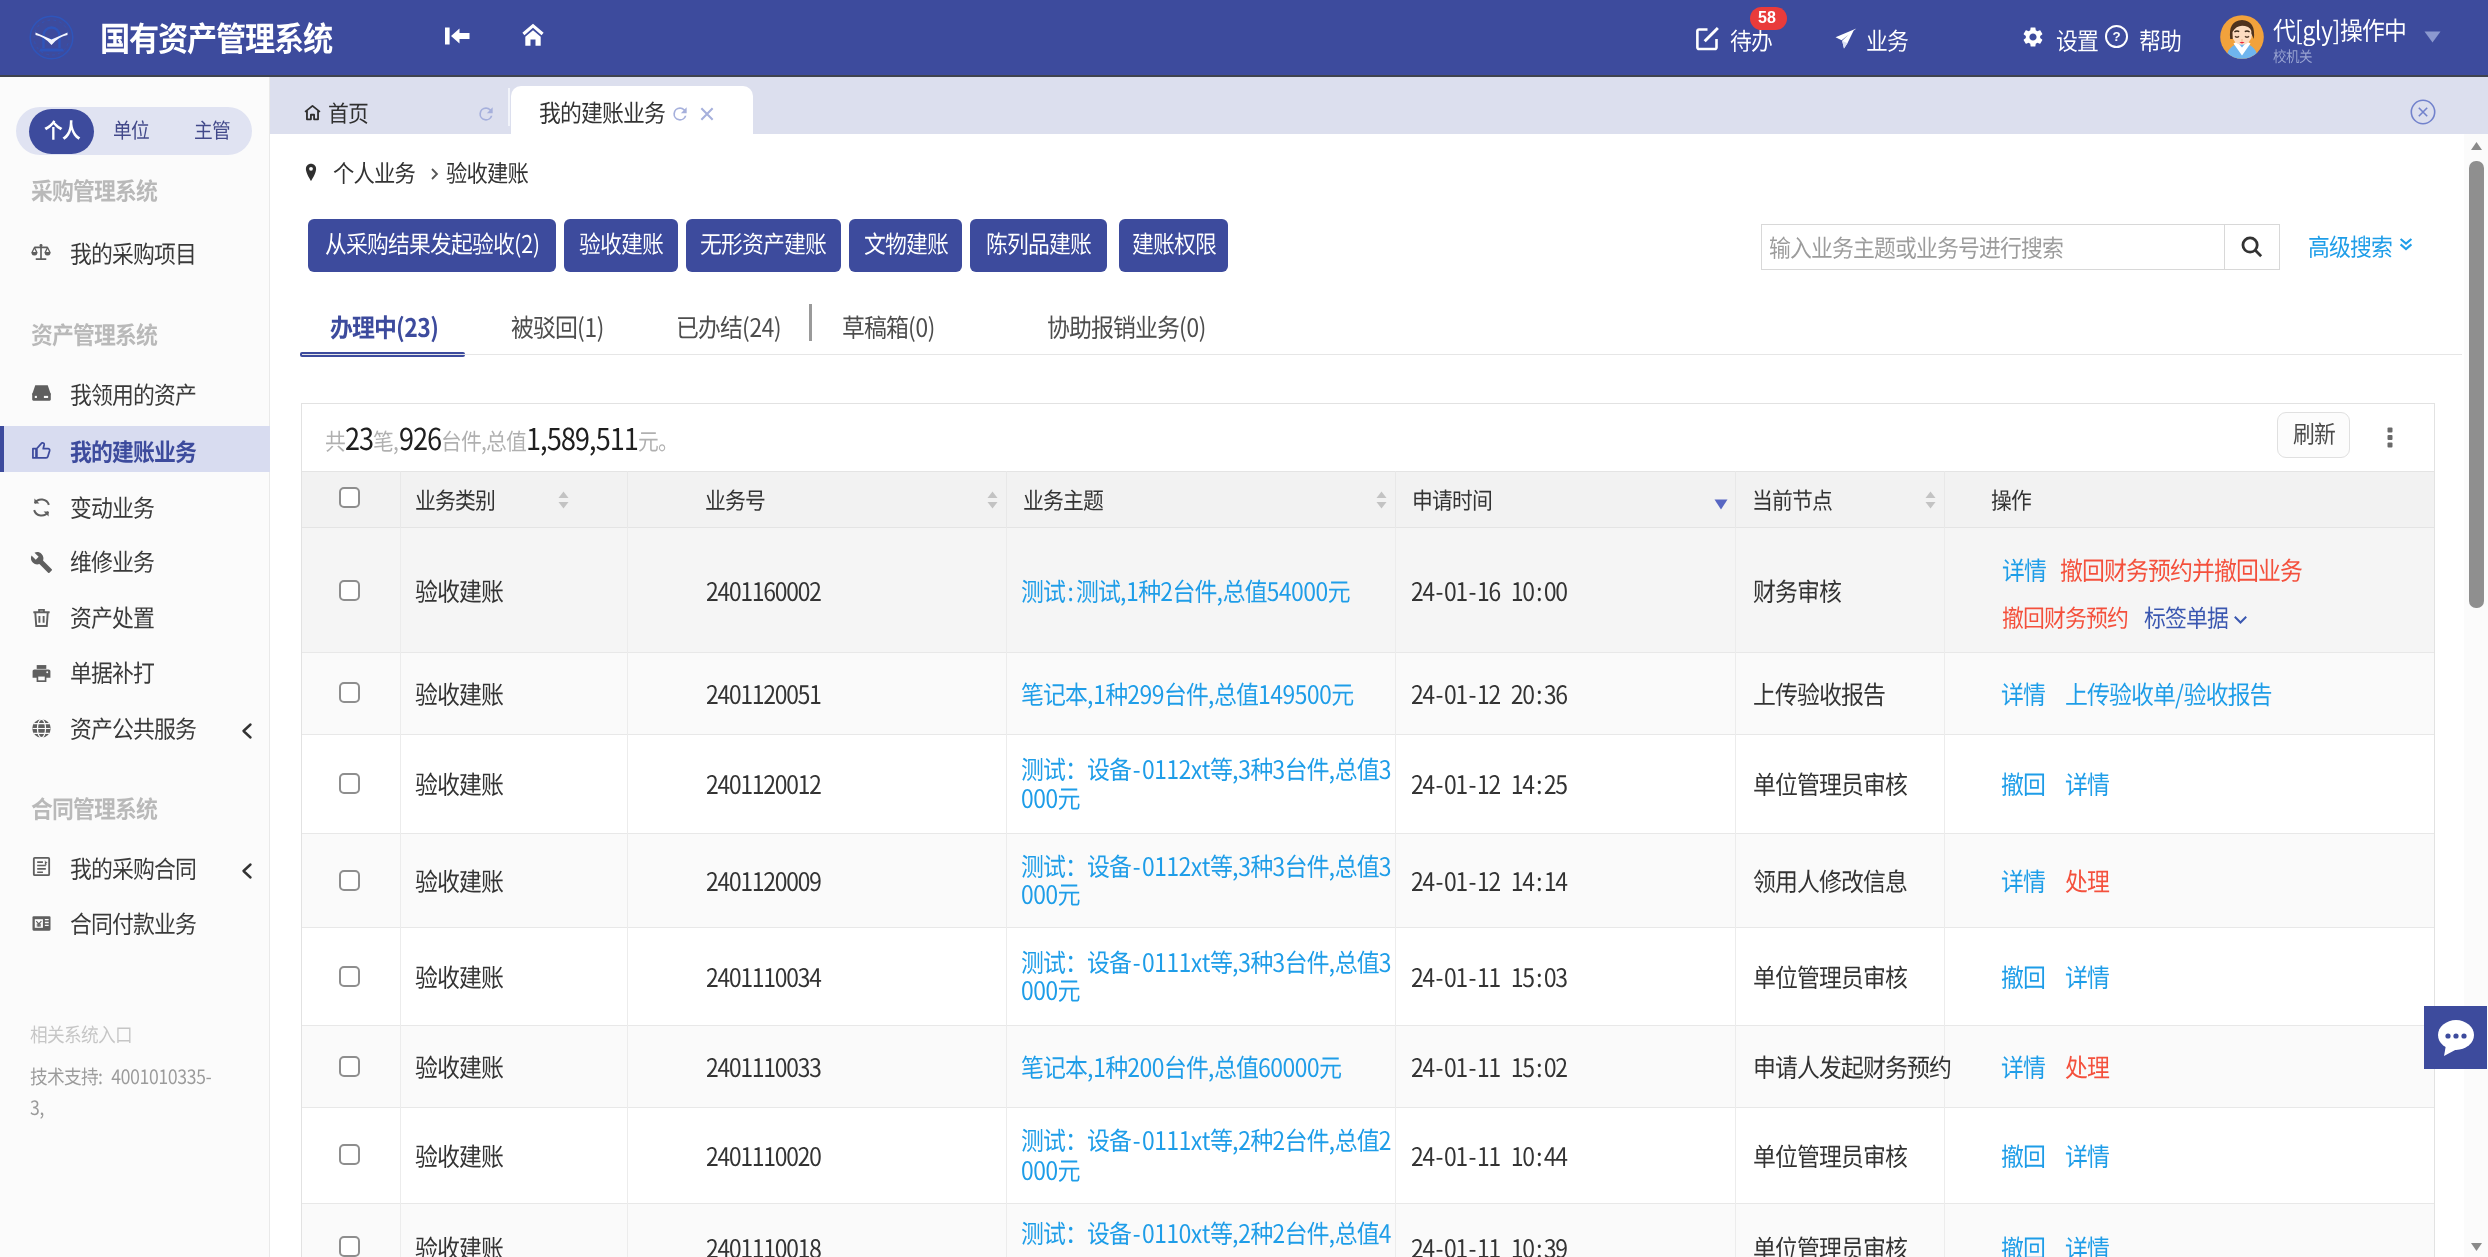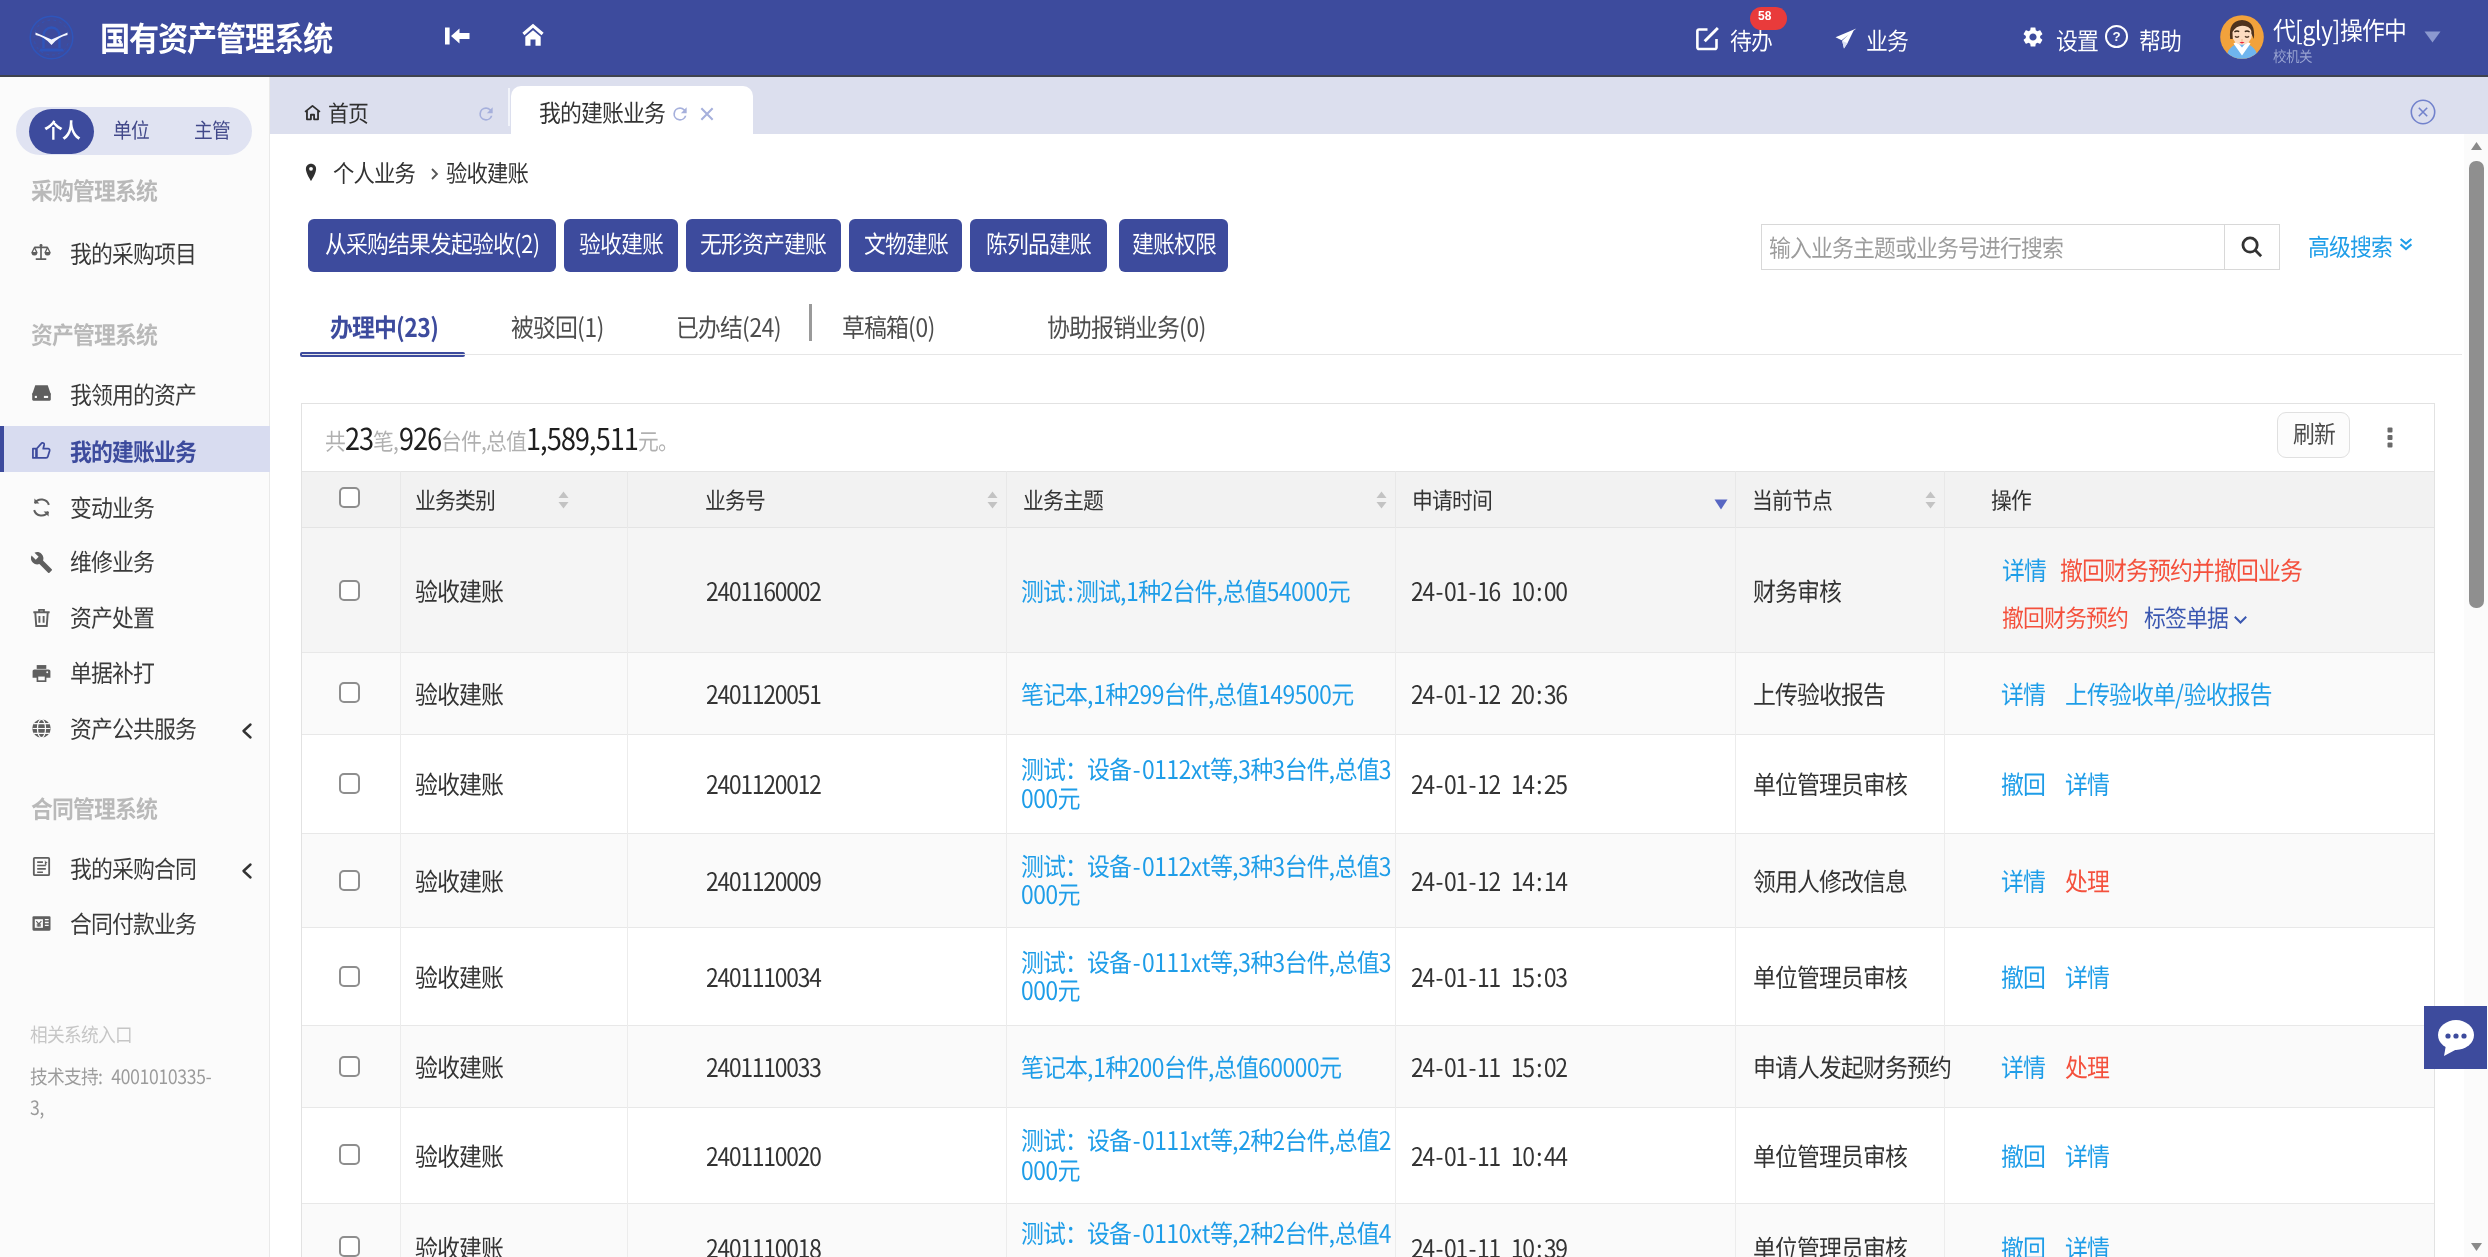--- a/index.html
+++ b/index.html
@@ -236,21 +236,21 @@
 <path d="M20 12.5 V20 a1.4 1.4 0 0 1 -1.4 1.4 H4.4 A1.4 1.4 0 0 1 3 20 V5.4 A1.4 1.4 0 0 1 4.4 4 H12" fill="none" stroke="#fff" stroke-width="2.3"></path>
 <path d="M9.5 14.5 L21.2 2.6" stroke="#fff" stroke-width="2.6"></path>
 </svg>
 <svg class="tr" style="left:1730px;top:28px" width="45" height="28">
     <g fill="#ffffff" transform="translate(0,22) scale(0.021840,-0.024360)">
       <use href="#r5f85" x="0"></use>
       <use href="#r529e" x="962"></use>
     </g>
   </svg>
 <div class="abs" style="left:1750px;top:7px;width:37px;height:23px;border-radius:12px;background:#e93b3b"></div>
-<div class="lat" style="left:1758px;top:9px;font-size:12px;color:#fff;font-weight:bold">58</div>
+<div class="lat" style="left:1758px;top:9px;font-size:16px;color:#fff;font-weight:bold">58</div>
 <svg class="abs" style="left:1832px;top:26px" width="27" height="26" viewBox="0 0 24 24">
 <path d="M22 2.3 L2.8 10.4 l5.6 2.7 L22 2.3z M8.9 13.6 l1.7 7.1 3.2-4.8 6.3-12.9z" fill="#fff"></path>
 <path d="M10.6 20.7 l-1.7-7.1 4.9 2.3z" fill="#d8ddf2"></path>
 </svg>
 <svg class="tr" style="left:1866px;top:28px" width="45" height="28">
     <g fill="#ffffff" transform="translate(0,22) scale(0.021840,-0.024360)">
       <use href="#r4e1a" x="0"></use>
       <use href="#r52a1" x="962"></use>
     </g>
   </svg>

